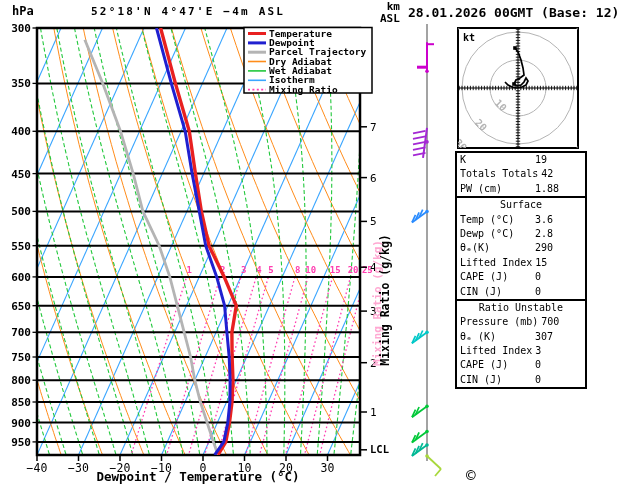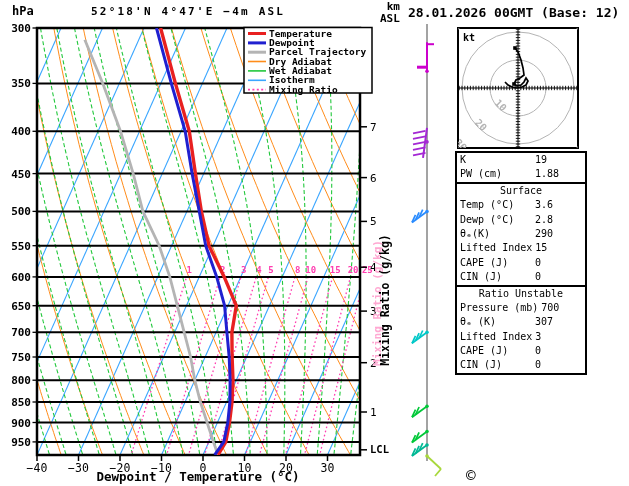--- a/index.html
+++ b/index.html
@@ -384,20 +384,21 @@
 <div class="abs" id="title">52°18'N 4°47'E −4m ASL</div>
 <div class="abs" id="kmasl">
   <div>km</div>
   <div>ASL</div>
 </div>
 <div class="abs" id="datetime">28.01.2026 00GMT (Base: 12)</div>
 
 <div class="abs" id="stats">
     <div class="sec">
       <div class="srow"><span class="lbl">K</span><span class="val">19</span></div>
+      <div class="srow"><span class="lbl">Totals Totals</span><span class="val">42</span></div>
       <div class="srow"><span class="lbl">PW (cm)</span><span class="val">1.88</span></div>
     </div>
     <div class="sec">
       <div class="sech">Surface</div>
       <div class="srow"><span class="lbl">Temp (°C)</span><span class="val">3.6</span></div>
       <div class="srow"><span class="lbl">Dewp (°C)</span><span class="val">2.8</span></div>
       <div class="srow"><span class="lbl">θₑ(K)</span><span class="val">290</span></div>
       <div class="srow"><span class="lbl">Lifted Index</span><span class="val">15</span></div>
       <div class="srow"><span class="lbl">CAPE (J)</span><span class="val">0</span></div>
       <div class="srow"><span class="lbl">CIN (J)</span><span class="val">0</span></div>

